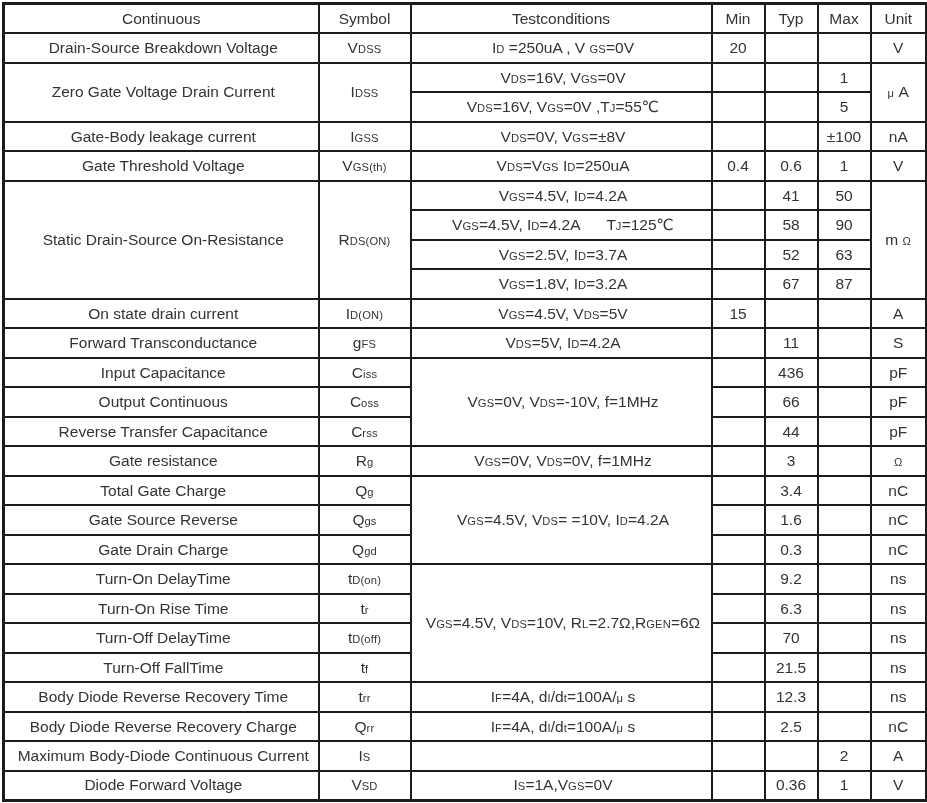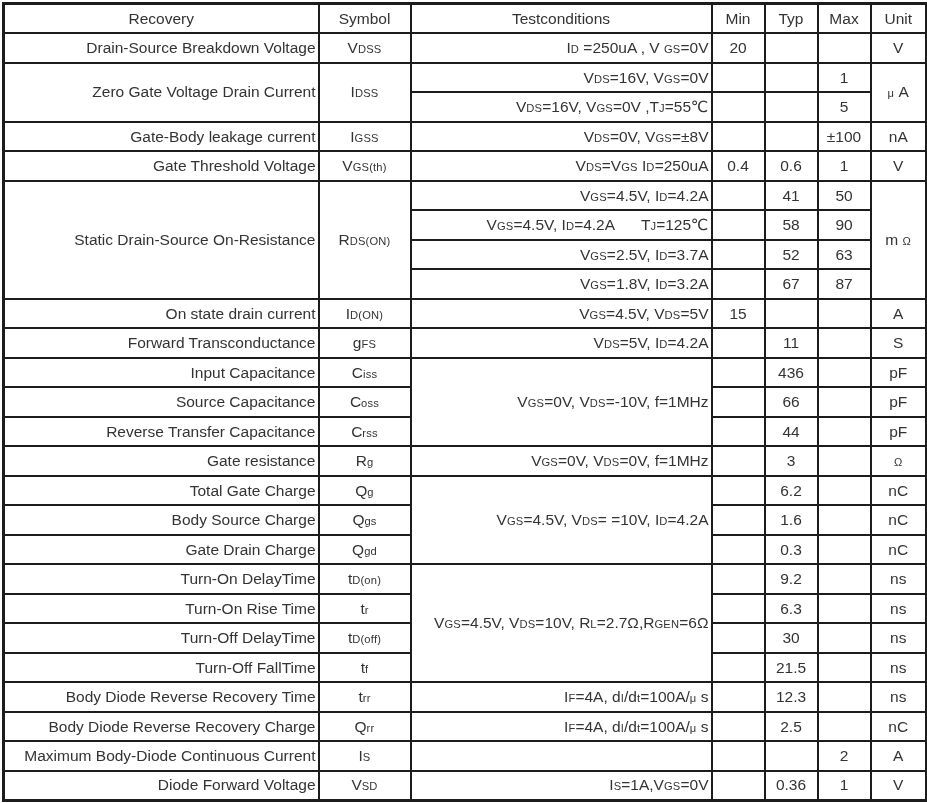--- a/index.html
+++ b/index.html
@@ -25,41 +25,41 @@
     border: 2px solid #1c1c1c;
     font-size: 15.5px;
     font-weight: 400;
     line-height: 1.1;
     padding: 0 2px;
     overflow: hidden;
     white-space: nowrap;
     vertical-align: middle;
   }
   table.dsheet th { text-align: center; }
-  table.dsheet td.al { text-align: right; padding-left: 6px; }
+  table.dsheet td.al { text-align: center; padding-left: 6px; }
   table.dsheet td.ac { text-align: center; }
   table.dsheet tr { height: 29.5px; }
   .sb { font-size: 0.72em; letter-spacing: 0.2px; }
 </style>
 </head>
 <body>
 
 <table class="dsheet">
   <colgroup>
     <col style="width:315px">
     <col style="width:92px">
     <col style="width:301px">
     <col style="width:53px">
     <col style="width:53px">
     <col style="width:53px">
     <col style="width:56px">
   </colgroup>
   <thead>
     <tr>
-        <th>Recovery</th>
+        <th>Continuous</th>
         <th>Symbol</th>
         <th>Testconditions</th>
         <th>Min</th>
         <th>Typ</th>
         <th>Max</th>
         <th>Unit</th>
       </tr>
   </thead>
   <tbody>
       <tr>
@@ -152,21 +152,21 @@
       <tr>
         <td class="al">Input Capacitance</td>
         <td class="ac">C<span class="sb">iss</span></td>
         <td rowspan="3" class="al">V<span class="sb">GS</span>=0V, V<span class="sb">DS</span>=-10V, f=1MHz</td>
         <td class="ac"></td>
         <td class="ac">436</td>
         <td class="ac"></td>
         <td class="ac">pF</td>
       </tr>
       <tr>
-        <td class="al">Source Capacitance</td>
+        <td class="al">Output Continuous</td>
         <td class="ac">C<span class="sb">oss</span></td>
         <td class="ac"></td>
         <td class="ac">66</td>
         <td class="ac"></td>
         <td class="ac">pF</td>
       </tr>
       <tr>
         <td class="al">Reverse Transfer Capacitance</td>
         <td class="ac">C<span class="sb">rss</span></td>
         <td class="ac"></td>
@@ -181,26 +181,26 @@
         <td class="ac"></td>
         <td class="ac">3</td>
         <td class="ac"></td>
         <td class="ac"><span class="sb">Ω</span></td>
       </tr>
       <tr>
         <td class="al">Total Gate Charge</td>
         <td class="ac">Q<span class="sb">g</span></td>
         <td rowspan="3" class="al">V<span class="sb">GS</span>=4.5V, V<span class="sb">DS</span>= =10V, I<span class="sb">D</span>=4.2A</td>
         <td class="ac"></td>
-        <td class="ac">6.2</td>
-        <td class="ac"></td>
-        <td class="ac">nC</td>
-      </tr>
-      <tr>
-        <td class="al">Body Source Charge</td>
+        <td class="ac">3.4</td>
+        <td class="ac"></td>
+        <td class="ac">nC</td>
+      </tr>
+      <tr>
+        <td class="al">Gate Source Reverse</td>
         <td class="ac">Q<span class="sb">gs</span></td>
         <td class="ac"></td>
         <td class="ac">1.6</td>
         <td class="ac"></td>
         <td class="ac">nC</td>
       </tr>
       <tr>
         <td class="al">Gate Drain Charge</td>
         <td class="ac">Q<span class="sb">gd</span></td>
         <td class="ac"></td>
@@ -222,21 +222,21 @@
         <td class="ac">t<span class="sb">r</span></td>
         <td class="ac"></td>
         <td class="ac">6.3</td>
         <td class="ac"></td>
         <td class="ac">ns</td>
       </tr>
       <tr>
         <td class="al">Turn-Off DelayTime</td>
         <td class="ac">t<span class="sb">D(off)</span></td>
         <td class="ac"></td>
-        <td class="ac">30</td>
+        <td class="ac">70</td>
         <td class="ac"></td>
         <td class="ac">ns</td>
       </tr>
       <tr>
         <td class="al">Turn-Off FallTime</td>
         <td class="ac">t<span class="sb">f</span></td>
         <td class="ac"></td>
         <td class="ac">21.5</td>
         <td class="ac"></td>
         <td class="ac">ns</td>

